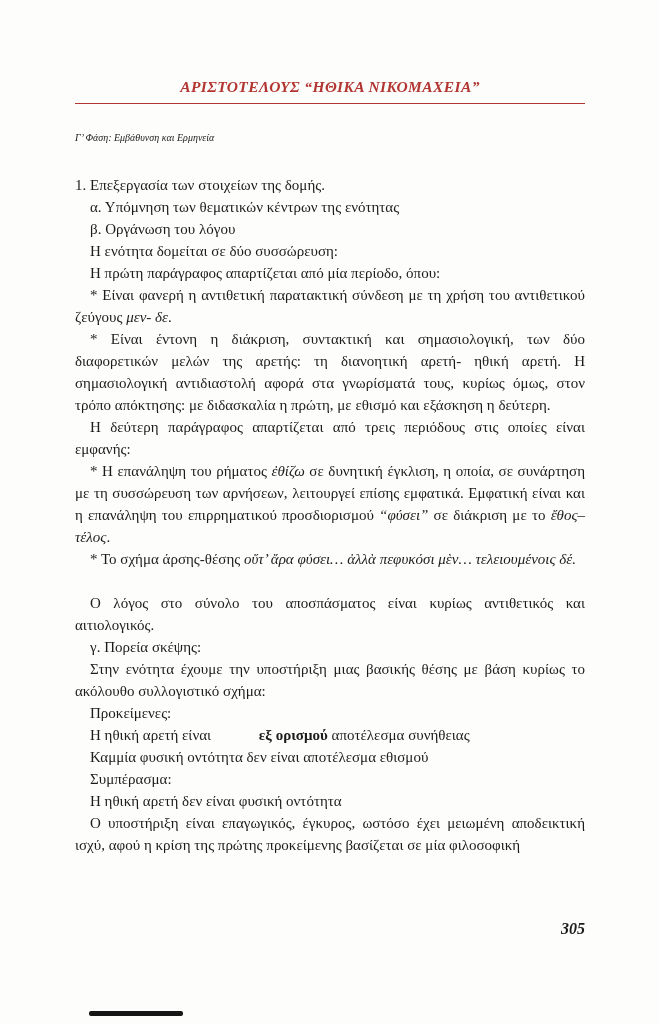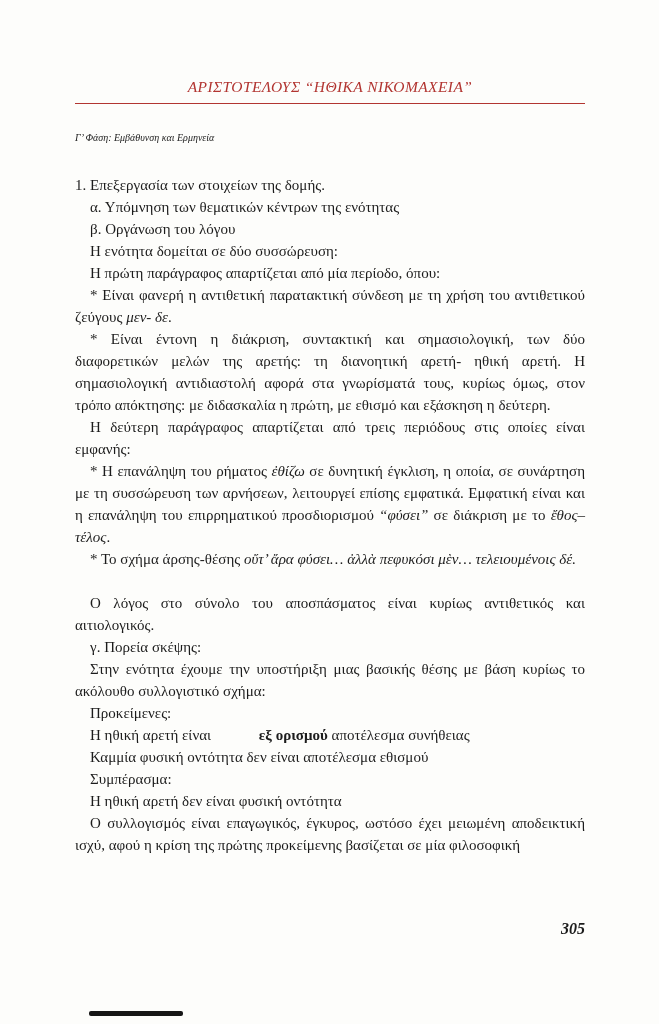--- a/index.html
+++ b/index.html
@@ -72,21 +72,21 @@
     height: 5px;
     background: #161616;
     border-radius: 2px;
   }
 </style>
 </head>
 <body>
 
 <div class="sheet">
   <header class="running-header">
-    <div class="header-text" style="color: rgb(178, 53, 49);">ΑΡΙΣΤΟΤΕΛΟΥΣ “ΗΘΙΚΑ ΝΙΚΟΜΑΧΕΙΑ”</div>
+    <div class="header-text" style="color: rgb(178, 53, 49); font-weight: bold;">ΑΡΙΣΤΟΤΕΛΟΥΣ “ΗΘΙΚΑ ΝΙΚΟΜΑΧΕΙΑ”</div>
     <hr class="header-rule" style="border-top-color: rgb(178, 53, 49);">
   </header>
 
   <h2 class="section-heading">Γ’ Φάση: Εμβάθυνση και Ερμηνεία</h2>
 
   <main class="body-text" id="body-text">
       <p class="para"><span>1. Επεξεργασία των στοιχείων της δομής.</span></p>
       <p class="para indent"><span>α. Υπόμνηση των θεματικών κέντρων της ενότητας</span></p>
       <p class="para indent"><span>β. Οργάνωση του λόγου</span></p>
       <p class="para indent"><span>Η ενότητα δομείται σε δύο συσσώρευση:</span></p>
@@ -97,19 +97,19 @@
       <p class="para indent"><span>* Η επανάληψη του ρήματος </span><span class="it">ἐθίζω</span><span> σε δυνητική έγκλιση, η οποία, σε συνάρτηση με τη συσσώρευση των αρνήσεων, λειτουργεί επίσης εμφατικά. Εμφατική είναι και η επανάληψη του επιρρηματικού προσδιορισμού </span><span class="it">“φύσει”</span><span> σε διάκριση με το </span><span class="it">ἔθος–τέλος</span><span>.</span></p>
       <p class="para indent"><span>* Το σχήμα άρσης-θέσης </span><span class="it">οὔτ’ ἄρα φύσει… ἀλλὰ πεφυκόσι μὲν… τελειουμένοις δέ.</span></p>
       <p class="para indent gap"><span>Ο λόγος στο σύνολο του αποσπάσματος είναι κυρίως αντιθετικός και αιτιολογικός.</span></p>
       <p class="para indent"><span>γ. Πορεία σκέψης:</span></p>
       <p class="para indent"><span>Στην ενότητα έχουμε την υποστήριξη μιας βασικής θέσης με βάση κυρίως το ακόλουθο συλλογιστικό σχήμα:</span></p>
       <p class="para indent"><span>Προκείμενες:</span></p>
       <p class="para indent"><span>Η ηθική αρετή είναι </span><span class="bd">εξ ορισμού</span><span> αποτέλεσμα συνήθειας</span></p>
       <p class="para indent"><span>Καμμία φυσική οντότητα δεν είναι αποτέλεσμα εθισμού</span></p>
       <p class="para indent"><span>Συμπέρασμα:</span></p>
       <p class="para indent"><span>Η ηθική αρετή δεν είναι φυσική οντότητα</span></p>
-      <p class="para indent"><span>Ο συλλογισμός είναι επαγωγικός, έγκυρος, ωστόσο έχει μειωμένη αποδεικτική ισχύ, αφού η κρίση της πρώτης προκείμενης βασίζεται σε μία φιλοσοφική</span></p>
+      <p class="para indent"><span>Ο υποστήριξη είναι επαγωγικός, έγκυρος, ωστόσο έχει μειωμένη αποδεικτική ισχύ, αφού η κρίση της πρώτης προκείμενης βασίζεται σε μία φιλοσοφική</span></p>
     </main>
 
   <div class="page-number">305</div>
 
   <div class="scan-artifact"></div>
 </div>
 
 </body></html>

